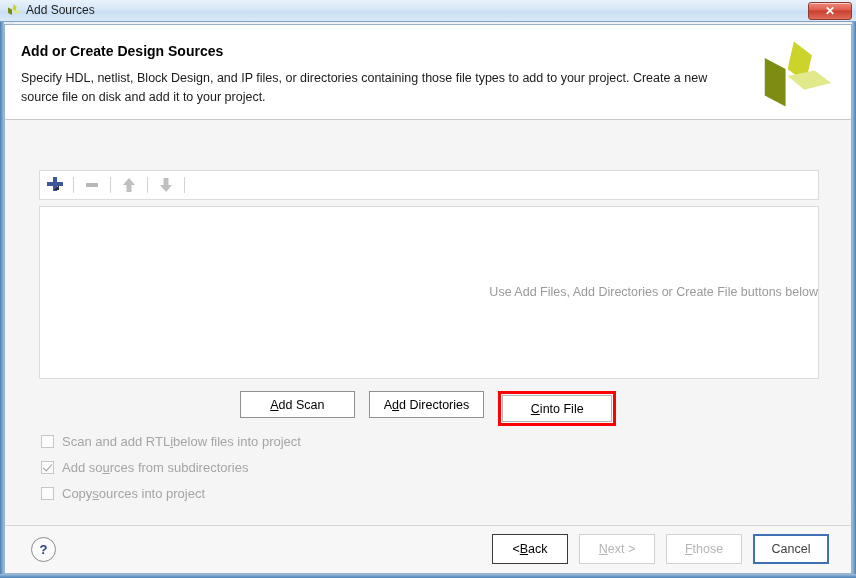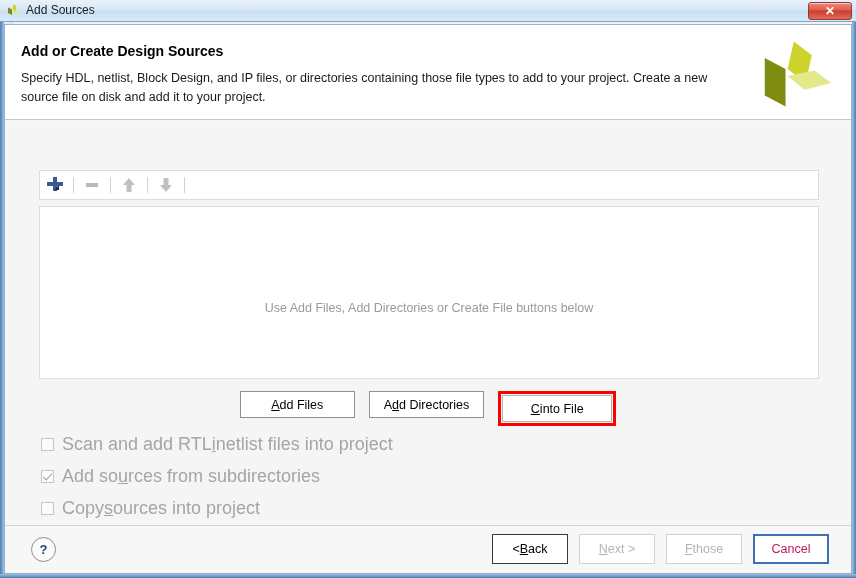--- a/index.html
+++ b/index.html
@@ -197,22 +197,22 @@
   #sources-list {
     position: absolute;
     left: 34px; top: 85px;
     width: 780px; height: 173px;
     background: #ffffff;
     border: 1px solid #dcdcdc;
   }
   #sources-empty-text {
     position: absolute;
     left: 0; right: 0; top: 78px;
-    text-align: center;
-    font-size: 12.5px; color: #9a9a9a; margin-top: 16px;
+    text-align: right;
+    font-size: 12.5px; color: #9a9a9a;
   }
 
   #file-buttons {
     position: absolute;
     left: 0; right: 0; top: 270px;
     display: flex; justify-content: center; gap: 14px;
   }
   .file-btn {
     height: 27px;
     padding: 0 14px;
@@ -234,21 +234,21 @@
     border: 1px solid #b5b5b5;
   }
 
   #checkbox-group {
     position: absolute;
     left: 36px; top: 313px;
     display: flex; flex-direction: column; gap: 11px;
   }
   .cb-row {
     display: flex; align-items: center;
-    font-size: 18px; color: #a5a5a5;
+    font-size: 13px; color: #a5a5a5;
     cursor: default;
   }
   .cb-box {
     width: 13px; height: 13px;
     border: 1px solid #c6c6c6;
     background: #fbfbfb;
     margin-right: 8px;
     position: relative;
     flex: none;
   }
@@ -293,21 +293,21 @@
     background: #ffffff;
     font-family: "Liberation Sans", sans-serif;
     font-size: 12.5px;
     display: flex; align-items: center; justify-content: center;
     cursor: pointer;
   }
   .nav-btn.enabled { border: 1px solid #3a3a3a; color: #000000; }
   .nav-btn.disabled { border: 1px solid #d2d2d2; color: #b4b4b4; cursor: default; }
   .nav-btn.focused {
     border: 2px solid #3f6fb5;
-    color: #be185d;
+    color: #404040;
   }
 </style>
 </head>
 <body>
 
 <div id="bg-window">
   <div id="bg-titlebar">
     <div id="bg-divider-a"></div>
     <div class="bg-blur-text" id="bg-tab-sources">Sources</div>
     <div id="bg-win-ctrls">▾ ─ □ □ ×</div>
@@ -380,42 +380,42 @@
       </div>
 
       <div id="sources-list">
         <div id="sources-empty-text">Use Add Files, Add Directories or Create File buttons below</div>
       </div>
 
       <div id="file-buttons">
         <div class="file-btn">
           <span></span>
             <span class="mn">A</span>
-            <span>dd Files</span>
+            <span>dd Scan</span>
         </div>
         <div class="file-btn">
           <span>A</span>
             <span class="mn">d</span>
             <span>d Directories</span>
         </div>
         <div id="btn-create-file-wrap">
           <div class="file-btn">
             <span></span>
               <span class="mn">C</span>
               <span>into File</span>
           </div>
         </div>
       </div>
 
       <div id="checkbox-group">
         <div class="cb-row">
           <span class="cb-box"></span>
           <span>Scan and add RTL </span>
             <span class="mn">i</span>
-            <span>netlist files into project</span>
+            <span>below files into project</span>
         </div>
         <div class="cb-row">
           <span class="cb-box checked"></span>
           <span>Add so</span>
             <span class="mn">u</span>
             <span>rces from subdirectories</span>
         </div>
         <div class="cb-row">
           <span class="cb-box"></span>
           <span>Copy </span>

